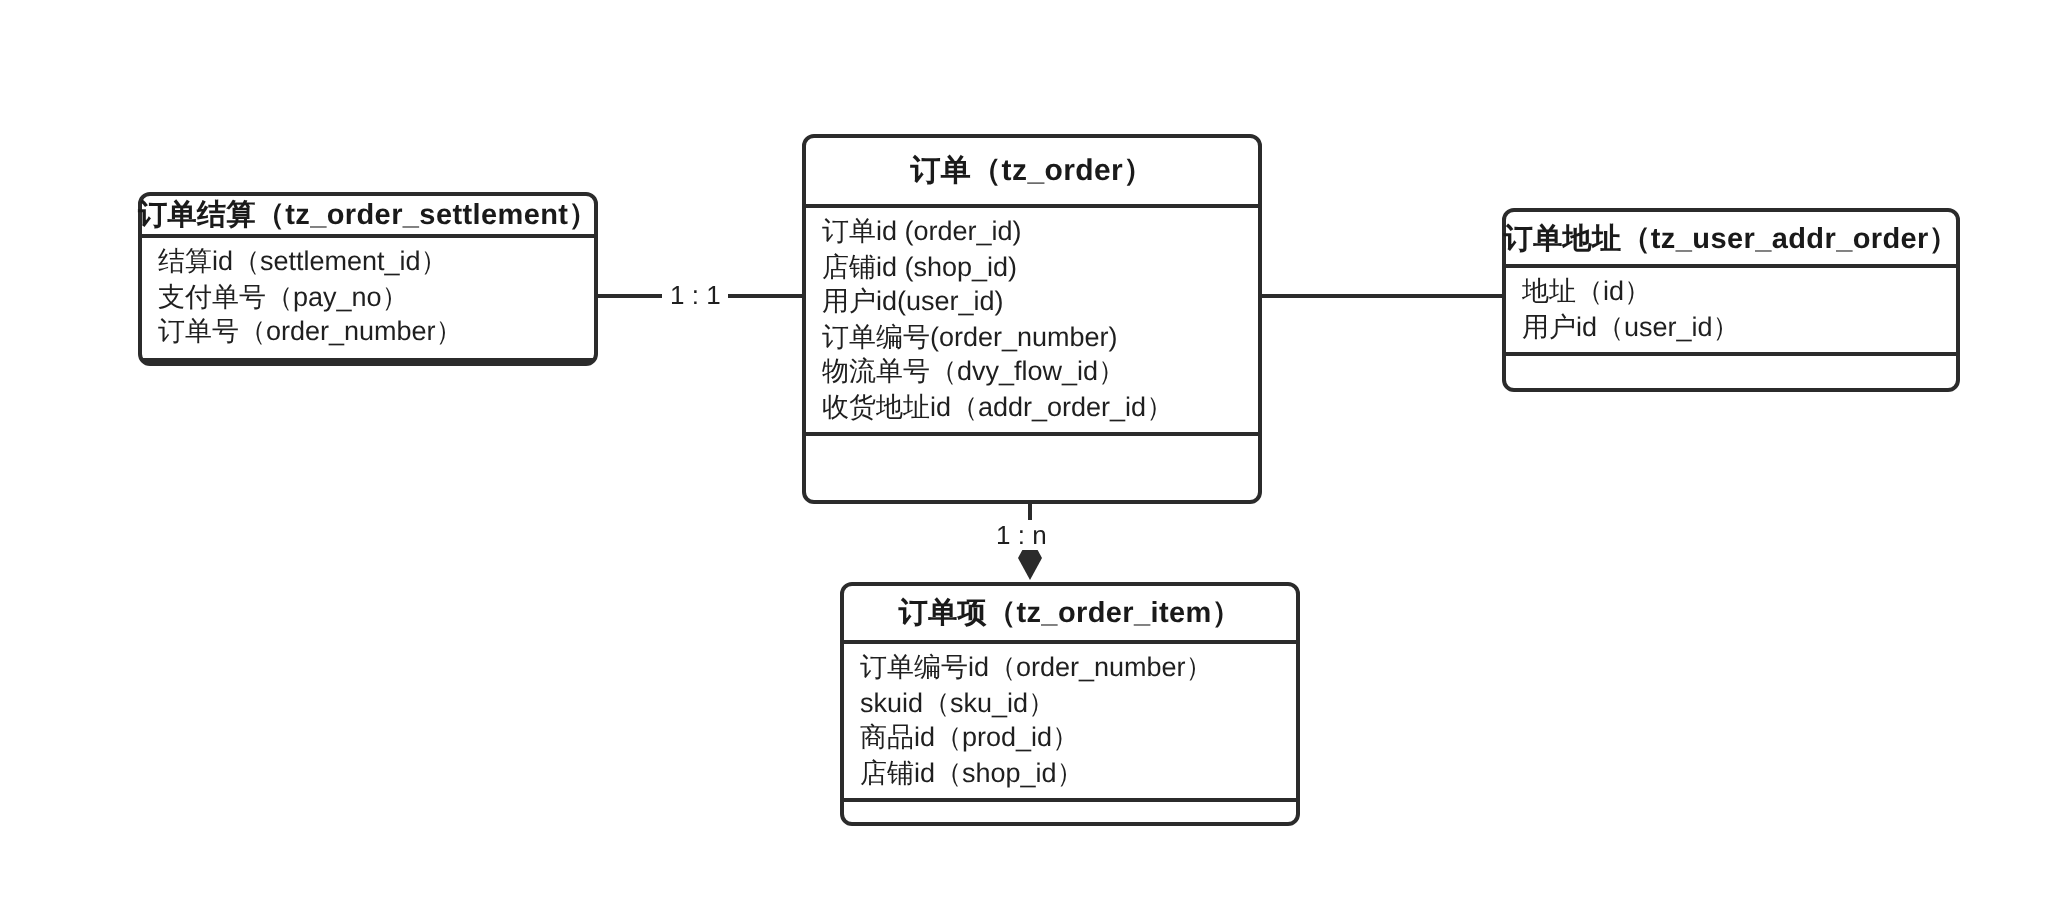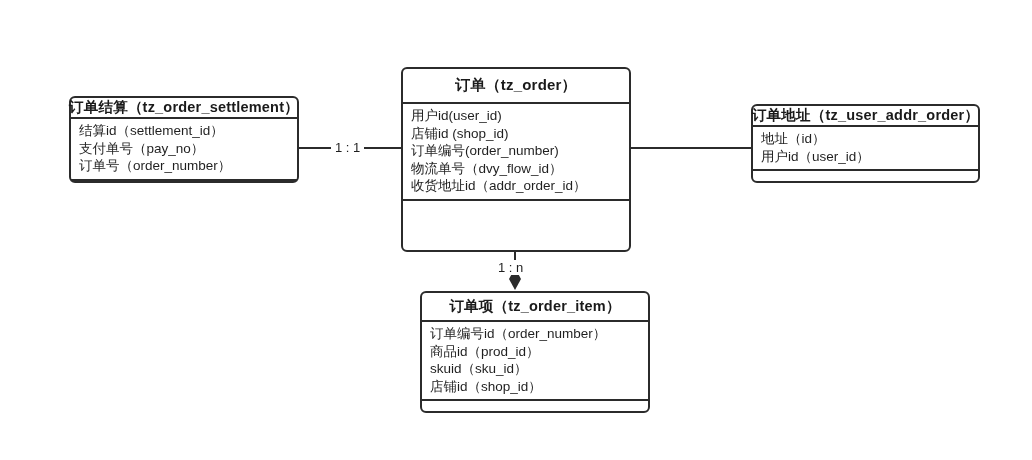--- a/index.html
+++ b/index.html
@@ -57,21 +57,21 @@
     min-height: 10px;
   }
 
   
   #ent-settlement { left: 69px;  top: 96px;  width: 230px; height: 87px; }
   #ent-settlement .entity-title { height: 28px; }
 
   #ent-order      { left: 401px; top: 67px;  width: 230px; height: 185px; }
   #ent-order .entity-title { height: 35px; font-size: 15px; }
 
-  #ent-addr       { left: 751px; top: 104px; width: 229px; height: 79px; }
+  #ent-addr       { left: 751px; top: 104px; width: 229px; height: 92px; }
   #ent-addr .entity-title { height: 28px; }
 
   #ent-item       { left: 420px; top: 291px; width: 230px; height: 122px; }
   #ent-item .entity-title { height: 29px; }
 
   
   .conn-line {
     position: absolute;
     background: #2b2b2b;
     z-index: 1;
@@ -139,42 +139,43 @@
       <div class="attr">结算id（settlement_id）</div>
       <div class="attr">支付单号（pay_no）</div>
       <div class="attr">订单号（order_number）</div>
     </div>
     <div class="entity-footer"></div>
   </div>
 
   <div class="entity" id="ent-order">
     <div class="entity-title">订单（tz_order）</div>
     <div class="entity-attrs">
+      <div class="attr">订单id (order_id)</div>
+      <div class="attr">店铺id (shop_id)</div>
       <div class="attr">用户id(user_id)</div>
-      <div class="attr">店铺id (shop_id)</div>
       <div class="attr">订单编号(order_number)</div>
       <div class="attr">物流单号（dvy_flow_id）</div>
       <div class="attr">收货地址id（addr_order_id）</div>
     </div>
     <div class="entity-footer"></div>
   </div>
 
   <div class="entity" id="ent-addr">
     <div class="entity-title">订单地址（tz_user_addr_order）</div>
     <div class="entity-attrs">
       <div class="attr">地址（id）</div>
       <div class="attr">用户id（user_id）</div>
     </div>
     <div class="entity-footer"></div>
   </div>
 
   <div class="entity" id="ent-item">
     <div class="entity-title">订单项（tz_order_item）</div>
     <div class="entity-attrs">
       <div class="attr">订单编号id（order_number）</div>
+      <div class="attr">skuid（sku_id）</div>
       <div class="attr">商品id（prod_id）</div>
-      <div class="attr">skuid（sku_id）</div>
       <div class="attr">店铺id（shop_id）</div>
     </div>
     <div class="entity-footer"></div>
   </div>
 
 </div>
 
 </body></html>

